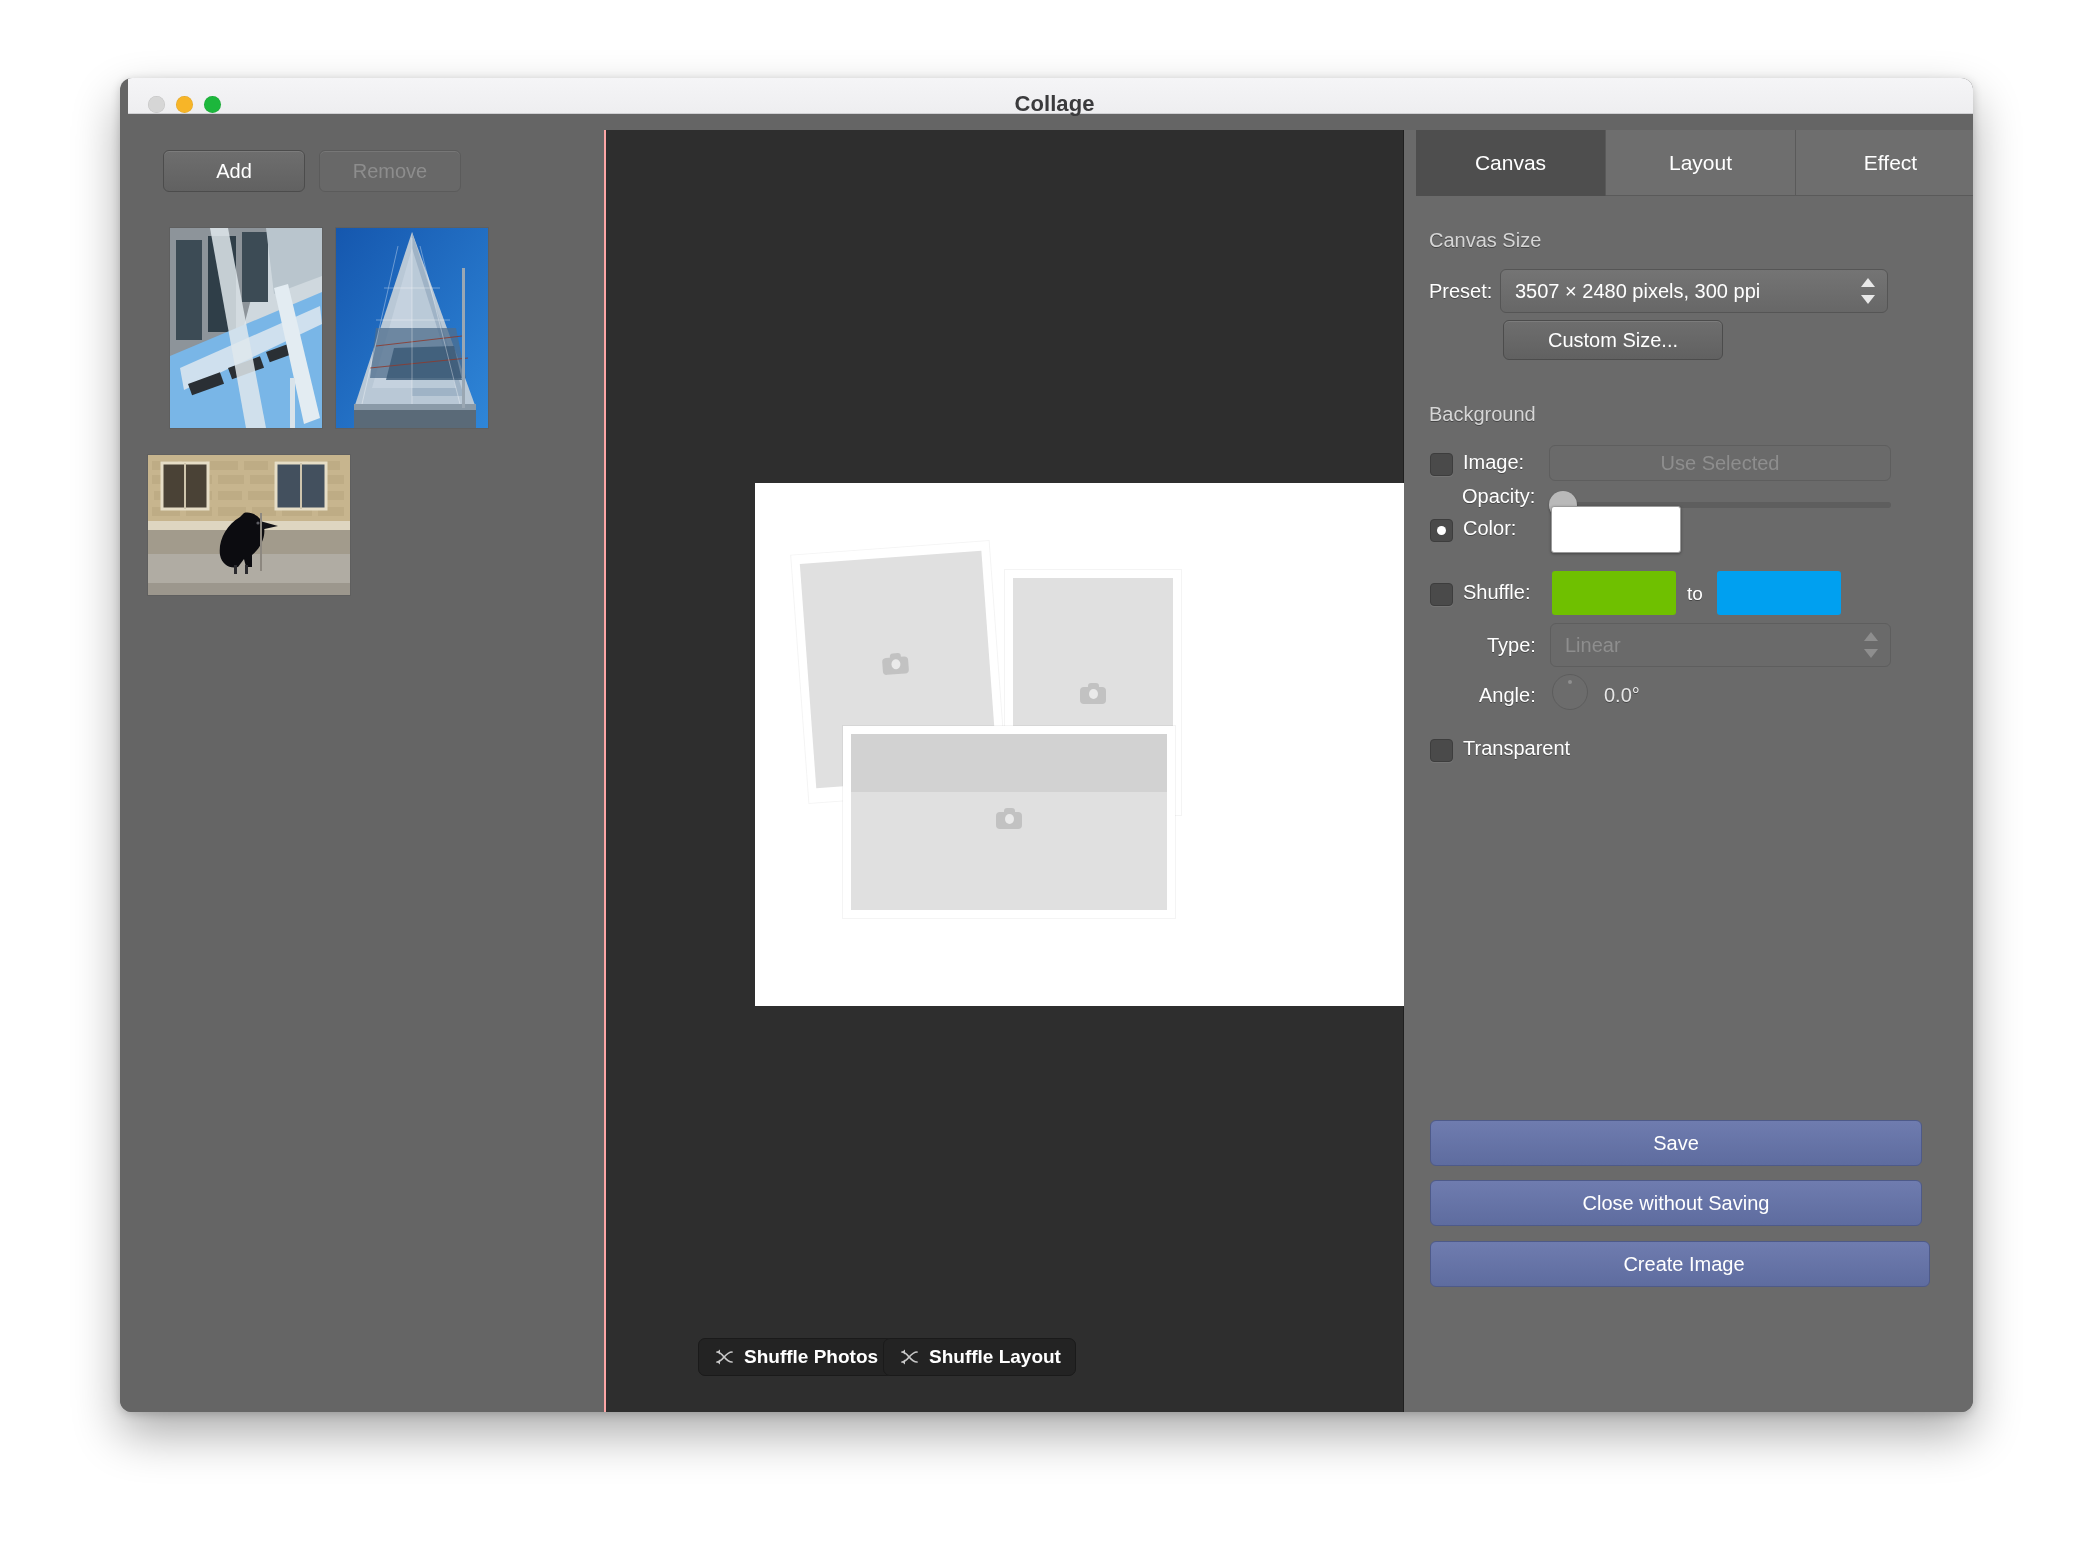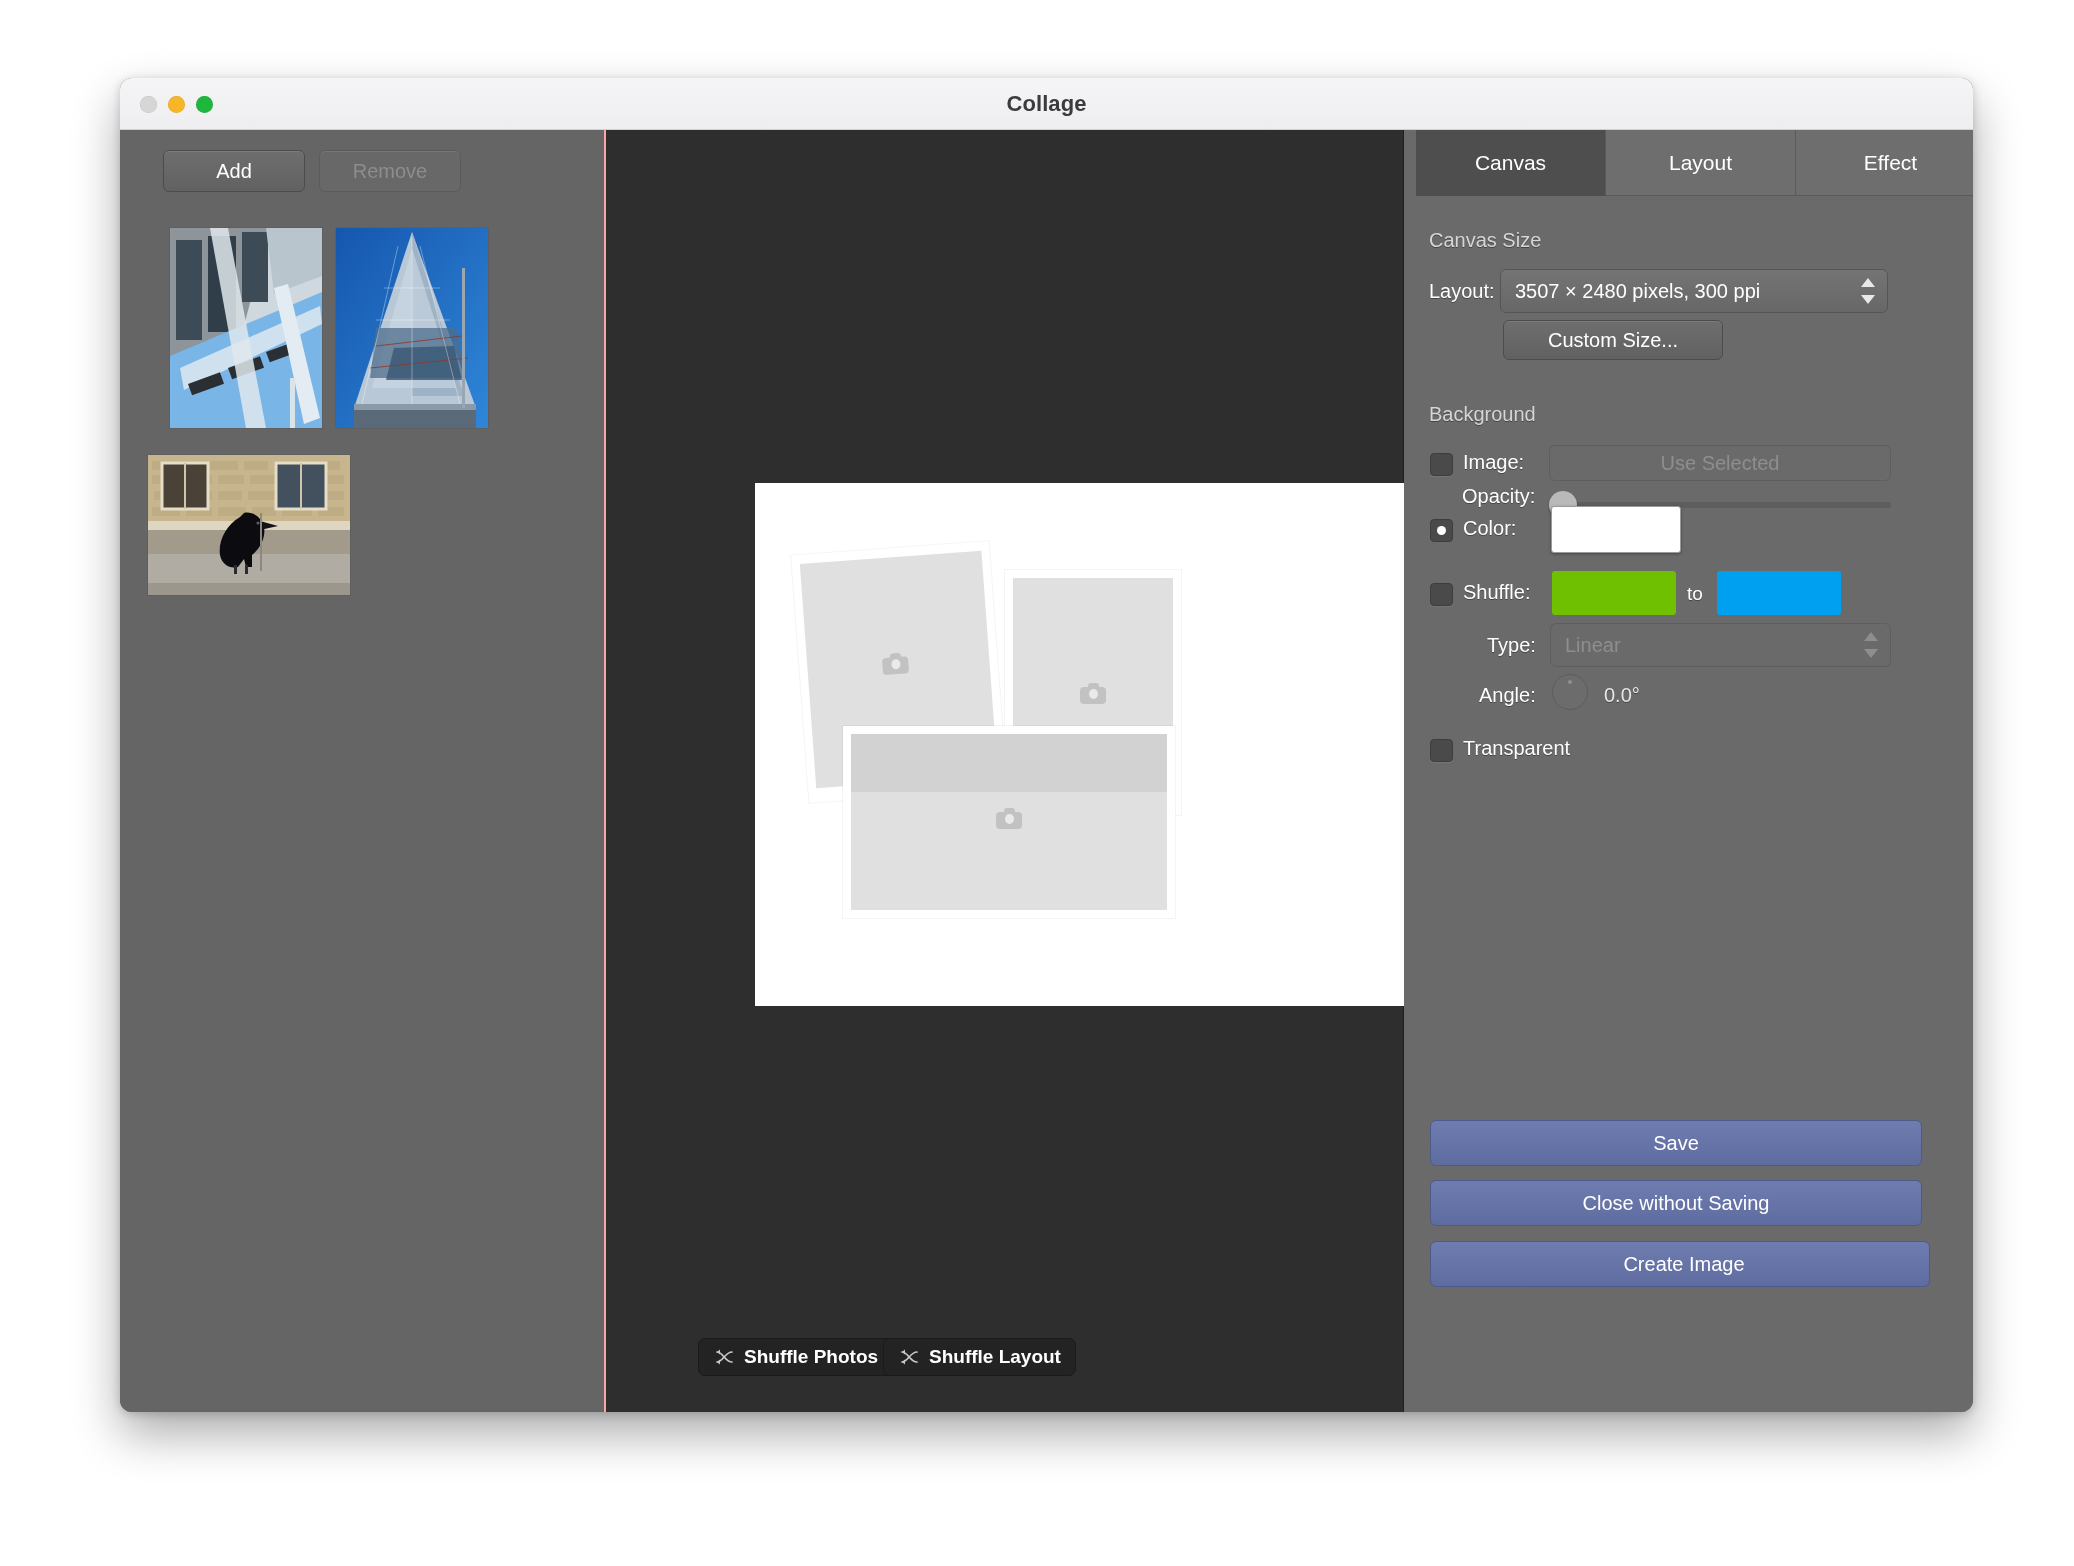--- a/index.html
+++ b/index.html
@@ -15,21 +15,21 @@
     position:absolute;
     left:120px;top:78px;
     width:1853px;height:1334px;
     border-radius:12px;
     background:#656565;
     box-shadow:0 22px 48px rgba(0,0,0,.33), 0 2px 10px rgba(0,0,0,.18);
     overflow:hidden;
   }
   
   #titlebar{
-    position:absolute;left:0;top:0;width:100%;height:52px;
+    position:absolute;left:8px;top:0;width:100%;height:36px;
     background:linear-gradient(#f5f5f7,#eeeef0);
     border-bottom:1px solid #d0d0d3;
     box-sizing:border-box;
     padding-left:12px;
   }
   #title{
     position:absolute;left:0;top:0;width:100%;height:52px;
     line-height:52px;text-align:center;
     font-size:22px;font-weight:bold;color:#3b3b3d;
     letter-spacing:.1px;
@@ -402,21 +402,21 @@
       <div id="tabs">
         <div class="tab active">Canvas</div>
         <div class="tab">Layout</div>
         <div class="tab">Effect</div>
       </div>
 
       <div id="panel">
 
         <div class="sect-title" style="left:25px;top:33px;">Canvas Size</div>
 
-        <div class="lbl" style="left:25px;top:84px;">Layout:</div>
+        <div class="lbl" style="left:25px;top:84px;">Preset:</div>
         <div class="popup" style="left:96px;top:73px;width:388px;">
           <span>3507 × 2480 pixels, 300 ppi</span>
           <span class="stepper">
               <i class="up"></i>
               <i class="dn"></i>
             </span>
         </div>
 
         <div class="btn-grey" style="left:99px;top:124px;width:218px;height:38px;font-size:20px;">Custom Size...</div>
 

